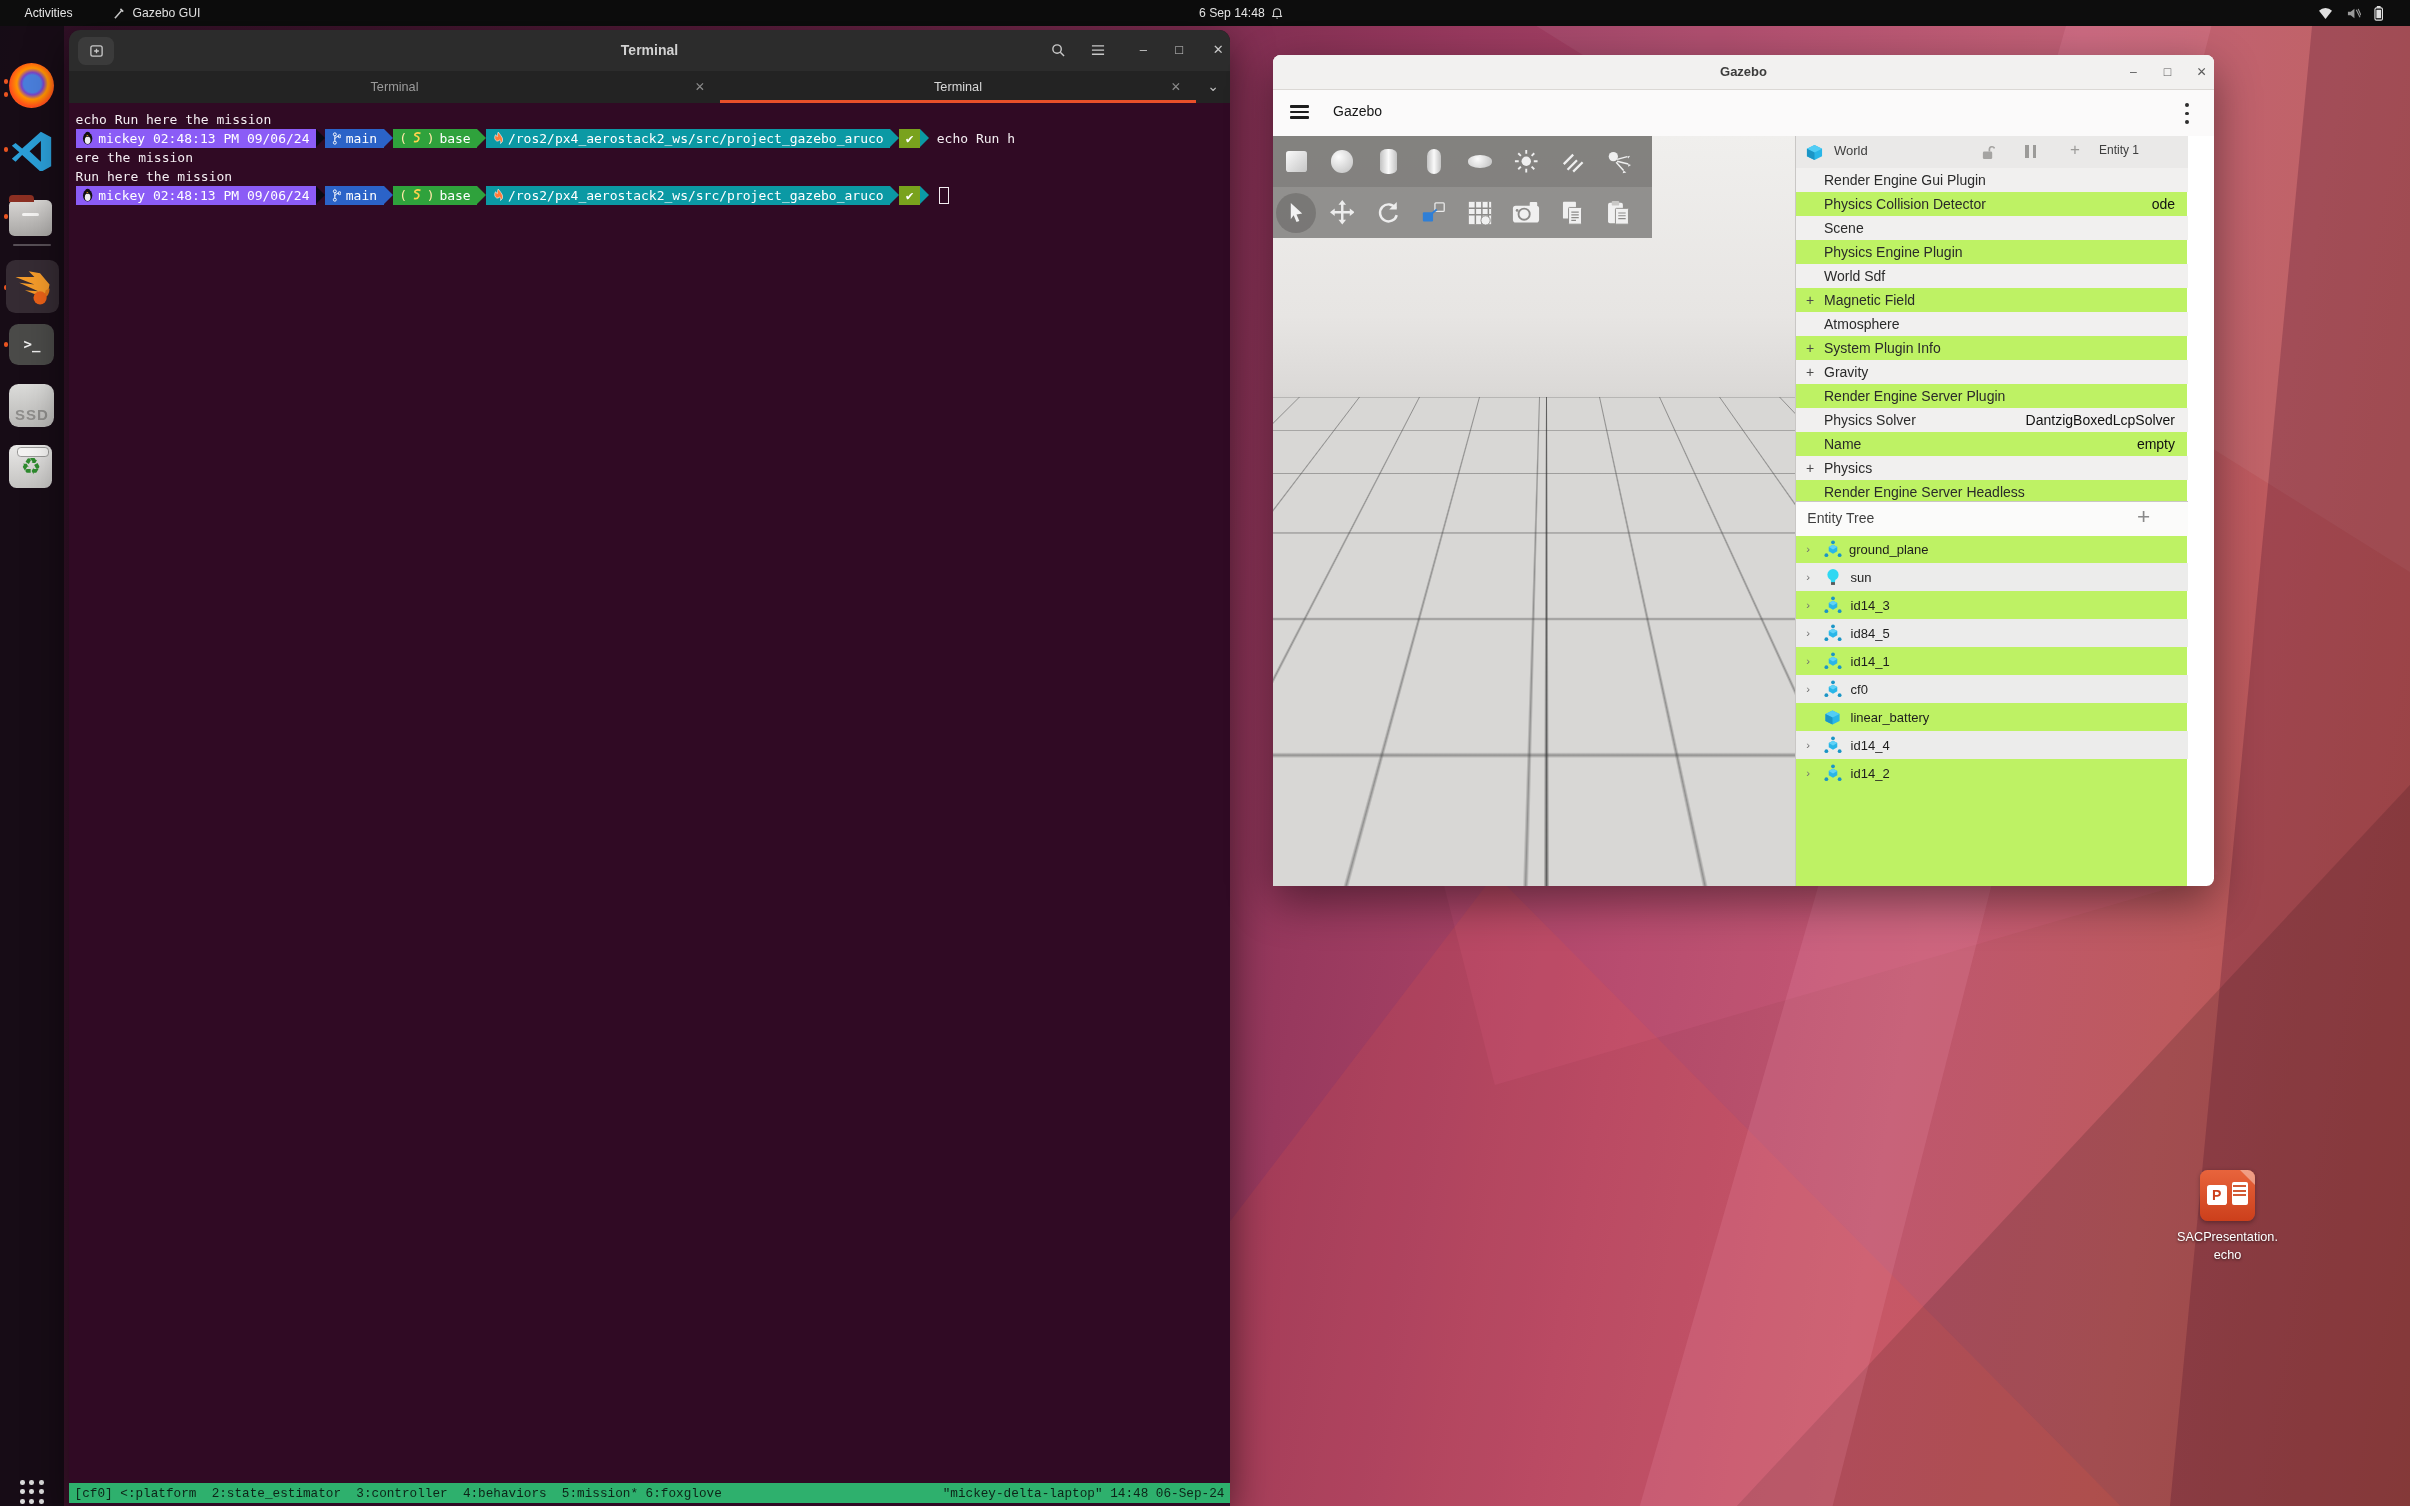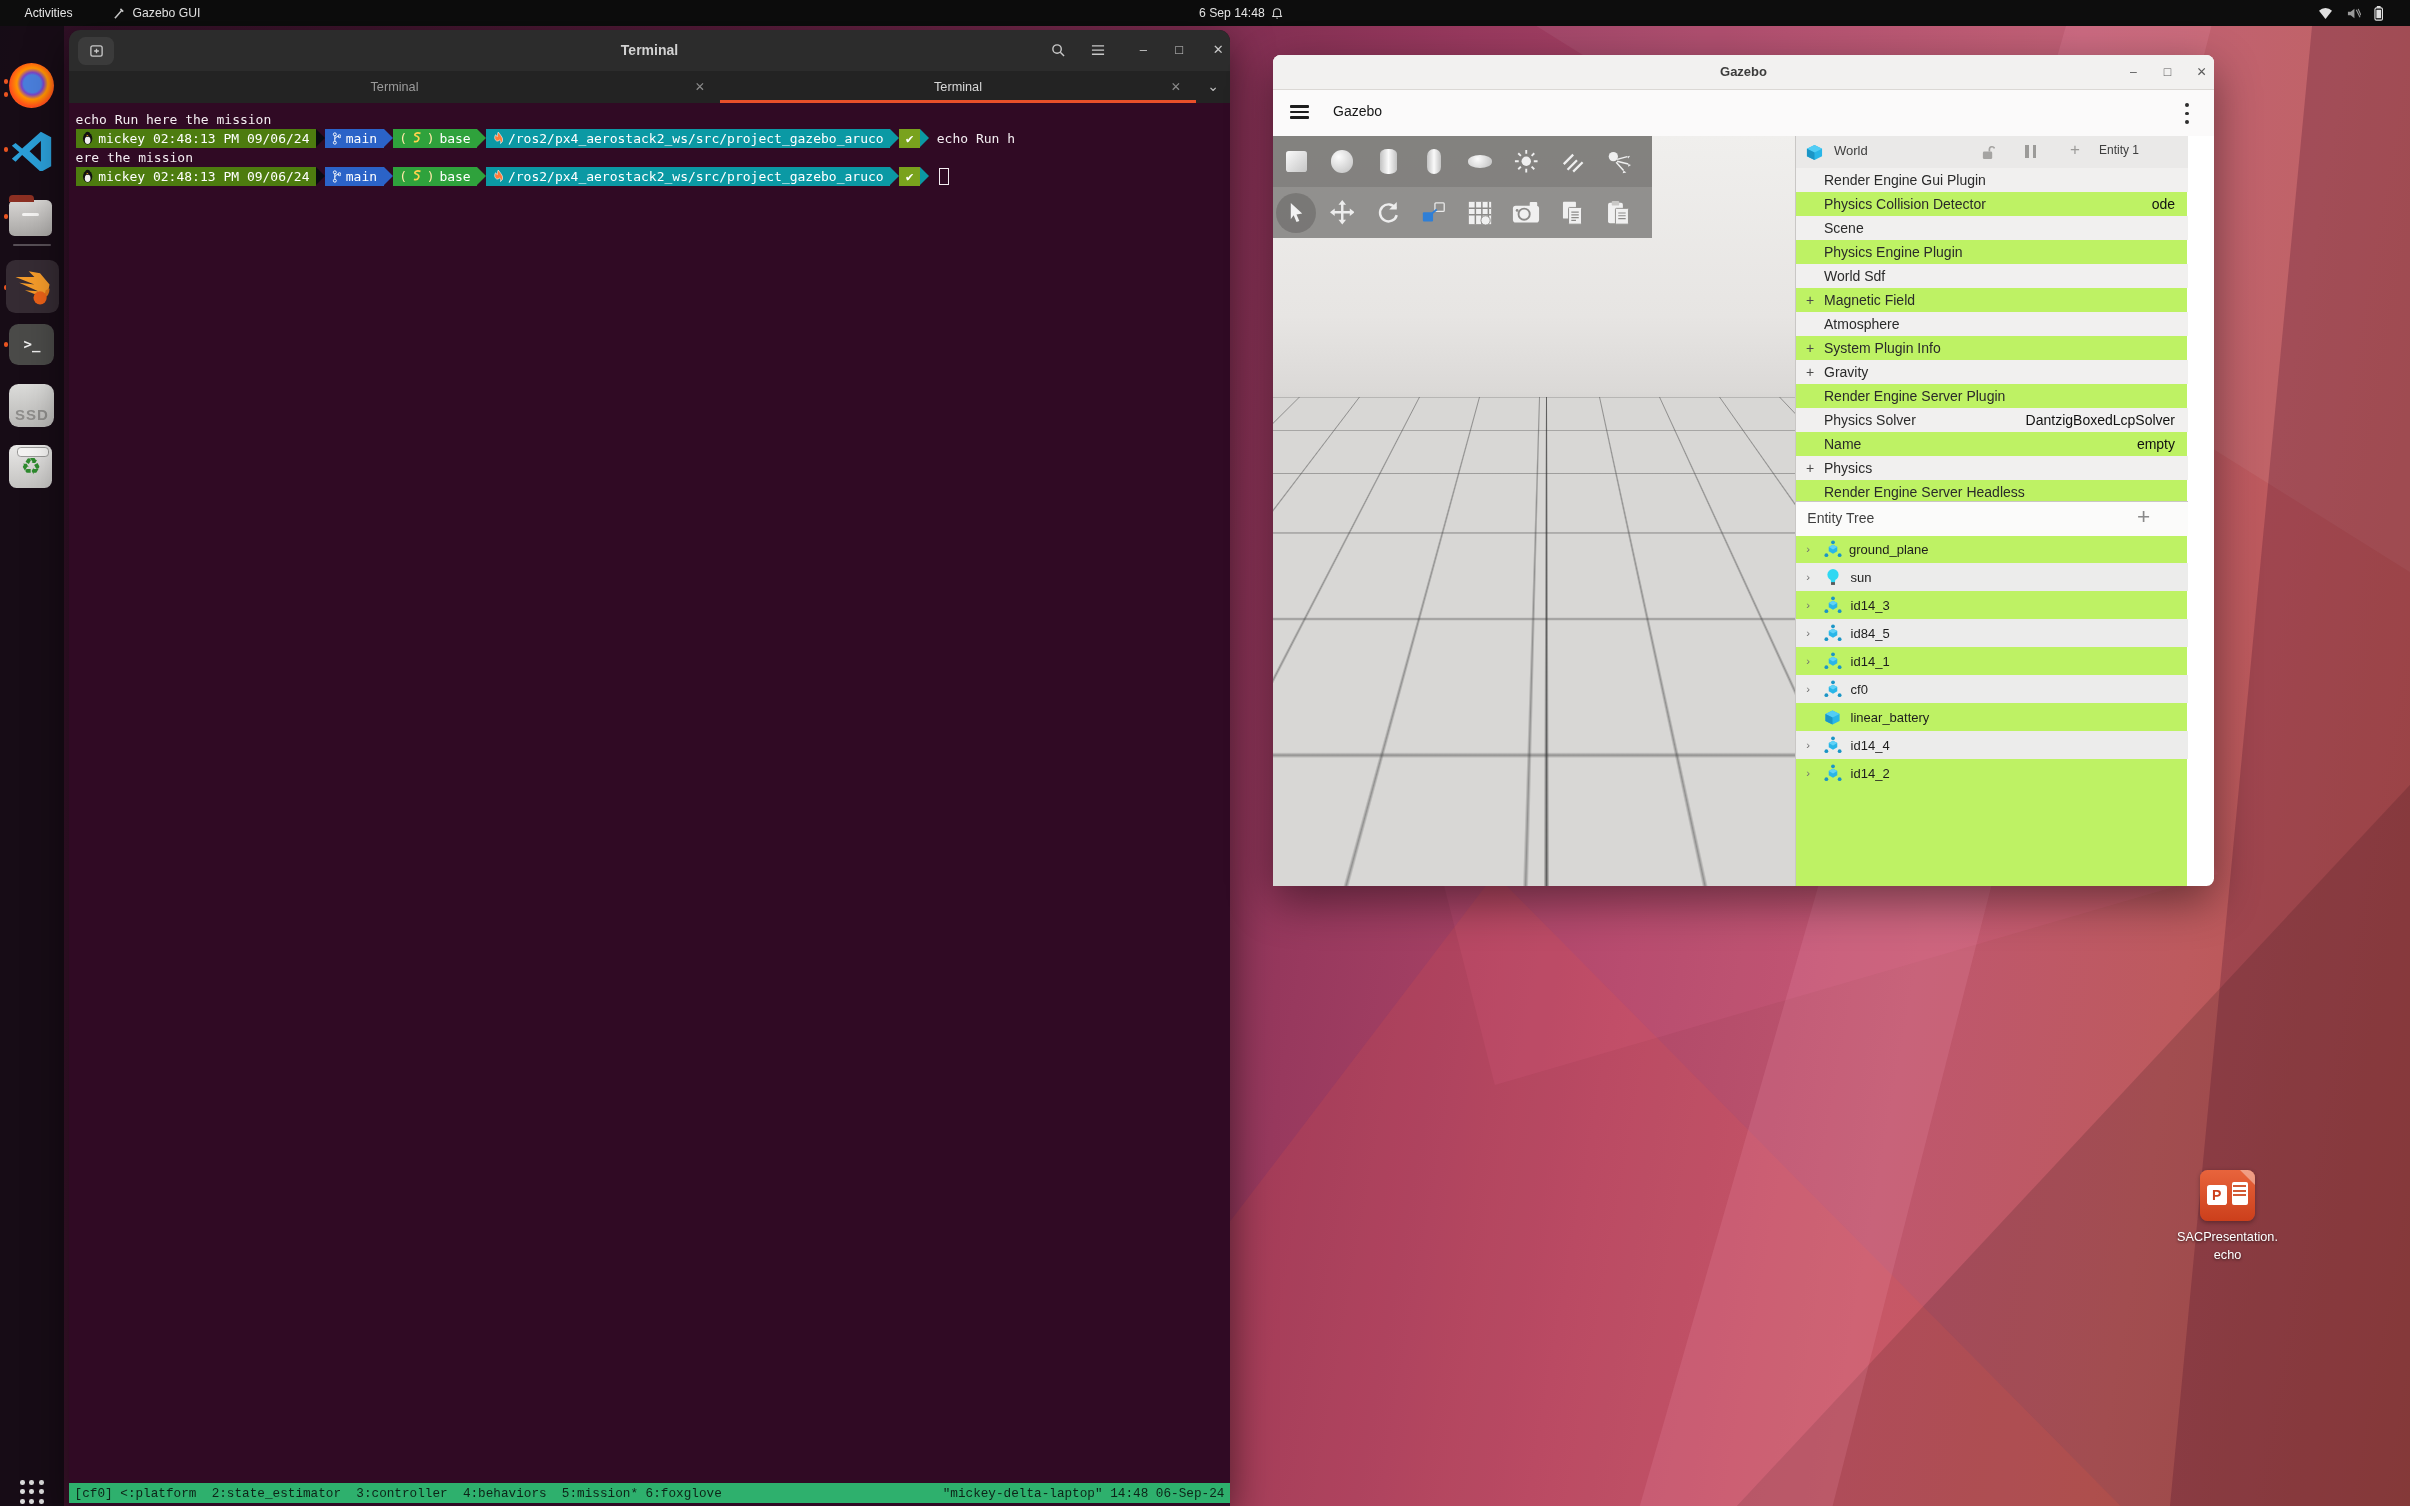--- a/index.html
+++ b/index.html
@@ -53,21 +53,21 @@
   .t-tab{position:relative;height:32px;display:flex;align-items:center;justify-content:center;color:#9b9b9b;font-size:12.7px;}
   .t-tab .close{position:absolute;right:15px;color:#8b8b8b;font-size:12.2px;}
   .t-tab.active{color:#d8d8d8;}
   .t-tab.active:after{content:"";position:absolute;left:0;right:0;bottom:0;height:2.8px;background:#e8502a;}
   #t-chevron{width:34px;height:32px;color:#bbb;text-align:center;line-height:30px;font-size:14px;}
   #t-body{left:0;top:73px;width:1161px;height:1379px;background:#300a24;color:#f4eef2;
       font-family:"DejaVu Sans Mono",monospace;font-size:13px;line-height:19px;padding:6.6px 0 0 6.6px;box-sizing:border-box;}
   .t-line{white-space:pre;height:19px;display:flex;align-items:center;}
   .pl-seg{display:flex;align-items:center;height:19px;padding:0 6.6px;gap:4.7px;color:#fff;}
   .pl-arrow{width:0;height:0;border-top:9.4px solid transparent;border-bottom:9.4px solid transparent;border-left:9.4px solid #000;}
-  .seg-user{background:#4d7c0f;}
+  .seg-user{background:#8b5cf6;}
   .seg-branch{background:#2b63c8;}
   .seg-env{background:#2fa23c;}
   .seg-path{background:#0b99a4;}
   .seg-status{background:#79a21d;font-weight:bold;}
   .ar-user{border-left-color:#0a0a12;}
   .ar-branch{border-left-color:#2b63c8;}
   .ar-env{border-left-color:#2fa23c;}
   .ar-path{border-left-color:#0b99a4;}
   .ar-final{border-left-color:#0b99a4;}
   .cursor{display:inline-block;width:8.5px;height:15px;border:1.4px solid #f4eef2;margin-left:9.4px;}
@@ -339,20 +339,21 @@
         <svg width="10.4" height="13" viewBox="0 0 11 14">
             <path d="M5.5 0 q3 3.5 4.5 6.5 q1.5 4-2 6 q1-2.5-1-4 q-1.5 2-3.5 1 q-3-2-1-6.5 q1.5 1 2 2 q0-2.5 1-5z" fill="#ff7b3a" stroke="#fff" stroke-width=".6"></path>
           </svg>
         <span>/ros2/px4_aerostack2_ws/src/project_gazebo_aruco</span>
       </span><span class="pl-arrow ar-path"></span>
       <span class="pl-seg seg-status"><span>✔</span></span><span class="pl-arrow ar-final"></span>
       <span style="margin-left:7.5px;">echo Run h</span>
     </div>
 
     <div class="t-line"><span>ere the mission</span></div>
+    <div class="t-line"><span>Run here the mission</span></div>
 
     <div class="t-line">
       <span class="pl-seg seg-user">
         <svg width="11.3" height="14" viewBox="0 0 12 15">
             <ellipse cx="6" cy="8" rx="5" ry="6.5" fill="#111"></ellipse>
             <ellipse cx="6" cy="10" rx="3" ry="4" fill="#eee"></ellipse>
             <circle cx="6" cy="3.5" r="2.6" fill="#111"></circle>
             <path d="M5 4 l2 .8-2 .8z" fill="#f6a21a"></path>
           </svg>
         <span>mickey 02:48:13 PM 09/06/24</span>

